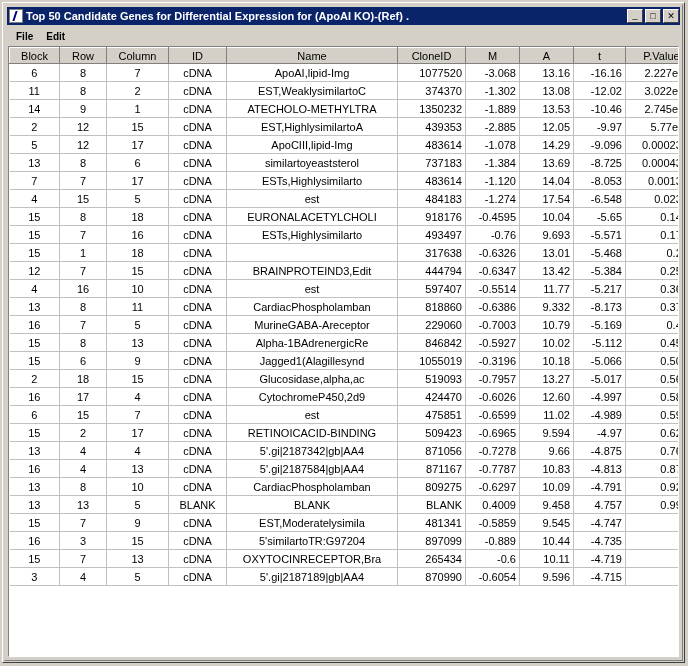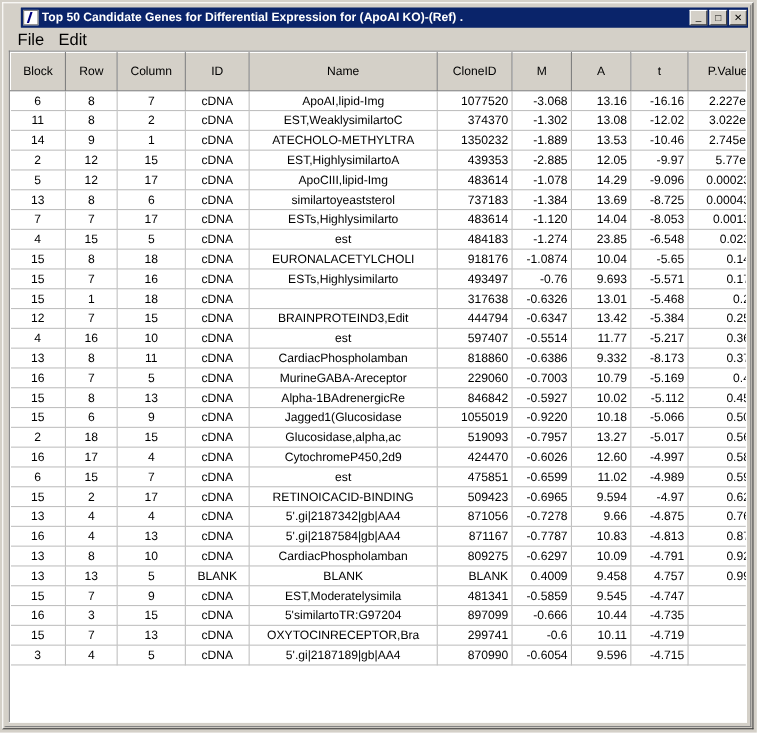--- a/index.html
+++ b/index.html
@@ -30,21 +30,21 @@
     position: absolute;
     left: 1px; top: 1px; right: 1px; bottom: 1px;
     border: 1px solid #d4d0c8;
     border-right-color: #808080;
     border-bottom-color: #808080;
     box-sizing: border-box;
   }
   
   .titlebar {
     position: absolute;
-    left: 14px;
+    left: 2px;
     top: 2px;
     right: 2px;
     height: 18px;
     background: linear-gradient(to bottom, #0a246a 0%, #0a246a 100%);
     background-color: #0a246a;
     display: flex;
     align-items: center;
     padding: 0 1px 0 2px;
     box-sizing: border-box;
   }
@@ -111,23 +111,24 @@
     left: 2px;
     top: 22px;
     right: 2px;
     height: 18px;
     display: flex;
     align-items: center;
     padding-left: 3px;
     box-sizing: border-box;
   }
   .menu-item {
-    font-size: 15px;
+    font-size: 10px;
     color: #000000;
     padding: 2px 7px 2px 6px;
+    font-weight: bold;
   }
   
   .gridwrap {
     position: absolute;
     left: 3px;
     top: 41px;
     right: 3px;
     bottom: 3px;
     background: #ffffff;
     border: 1px solid #808080;
@@ -141,21 +142,21 @@
     table-layout: fixed;
     width: 100%;
     font-size: 11px;
   }
   table.grid th {
     background: #d4d0c8;
     border-right: 1px solid #808080;
     border-bottom: 1px solid #808080;
     border-top: 1px solid #ffffff;
     border-left: 1px solid #ffffff;
-    height: 35px;
+    height: 16px;
     font-weight: normal;
     font-size: 11px;
     color: #000;
     text-align: center;
     padding: 0 2px;
     box-sizing: border-box;
     white-space: nowrap;
     overflow: hidden;
   }
   table.grid td {
@@ -325,32 +326,32 @@
               <td class="c-right">0.001388</td>
             </tr>
             <tr>
               <td class="c-center">4</td>
               <td class="c-center">15</td>
               <td class="c-center">5</td>
               <td class="c-center">cDNA</td>
               <td class="c-center">est</td>
               <td class="c-right">484183</td>
               <td class="c-right">-1.274</td>
-              <td class="c-right">23.85</td>
+              <td class="c-right">17.54</td>
               <td class="c-right">-6.548</td>
               <td class="c-right">0.02345</td>
             </tr>
             <tr>
               <td class="c-center">15</td>
               <td class="c-center">8</td>
               <td class="c-center">18</td>
               <td class="c-center">cDNA</td>
               <td class="c-center">EURONALACETYLCHOLI</td>
               <td class="c-right">918176</td>
-              <td class="c-right">-1.0874</td>
+              <td class="c-right">-0.4595</td>
               <td class="c-right">10.04</td>
               <td class="c-right">-5.65</td>
               <td class="c-right">0.1466</td>
             </tr>
             <tr>
               <td class="c-center">15</td>
               <td class="c-center">7</td>
               <td class="c-center">16</td>
               <td class="c-center">cDNA</td>
               <td class="c-center">ESTs,Highlysimilarto</td>
@@ -430,23 +431,23 @@
               <td class="c-right">-0.5927</td>
               <td class="c-right">10.02</td>
               <td class="c-right">-5.112</td>
               <td class="c-right">0.4593</td>
             </tr>
             <tr>
               <td class="c-center">15</td>
               <td class="c-center">6</td>
               <td class="c-center">9</td>
               <td class="c-center">cDNA</td>
-              <td class="c-center">Jagged1(Glucosidase</td>
+              <td class="c-center">Jagged1(Alagillesynd</td>
               <td class="c-right">1055019</td>
-              <td class="c-right">-0.9220</td>
+              <td class="c-right">-0.3196</td>
               <td class="c-right">10.18</td>
               <td class="c-right">-5.066</td>
               <td class="c-right">0.5072</td>
             </tr>
             <tr>
               <td class="c-center">2</td>
               <td class="c-center">18</td>
               <td class="c-center">15</td>
               <td class="c-center">cDNA</td>
               <td class="c-center">Glucosidase,alpha,ac</td>
@@ -552,32 +553,32 @@
               <td class="c-right">-4.747</td>
               <td class="c-right">1</td>
             </tr>
             <tr>
               <td class="c-center">16</td>
               <td class="c-center">3</td>
               <td class="c-center">15</td>
               <td class="c-center">cDNA</td>
               <td class="c-center">5'similartoTR:G97204</td>
               <td class="c-right">897099</td>
-              <td class="c-right">-0.666</td>
+              <td class="c-right">-0.889</td>
               <td class="c-right">10.44</td>
               <td class="c-right">-4.735</td>
               <td class="c-right">1</td>
             </tr>
             <tr>
               <td class="c-center">15</td>
               <td class="c-center">7</td>
               <td class="c-center">13</td>
               <td class="c-center">cDNA</td>
               <td class="c-center">OXYTOCINRECEPTOR,Bra</td>
-              <td class="c-right">299741</td>
+              <td class="c-right">265434</td>
               <td class="c-right">-0.6</td>
               <td class="c-right">10.11</td>
               <td class="c-right">-4.719</td>
               <td class="c-right">1</td>
             </tr>
             <tr>
               <td class="c-center">3</td>
               <td class="c-center">4</td>
               <td class="c-center">5</td>
               <td class="c-center">cDNA</td>

